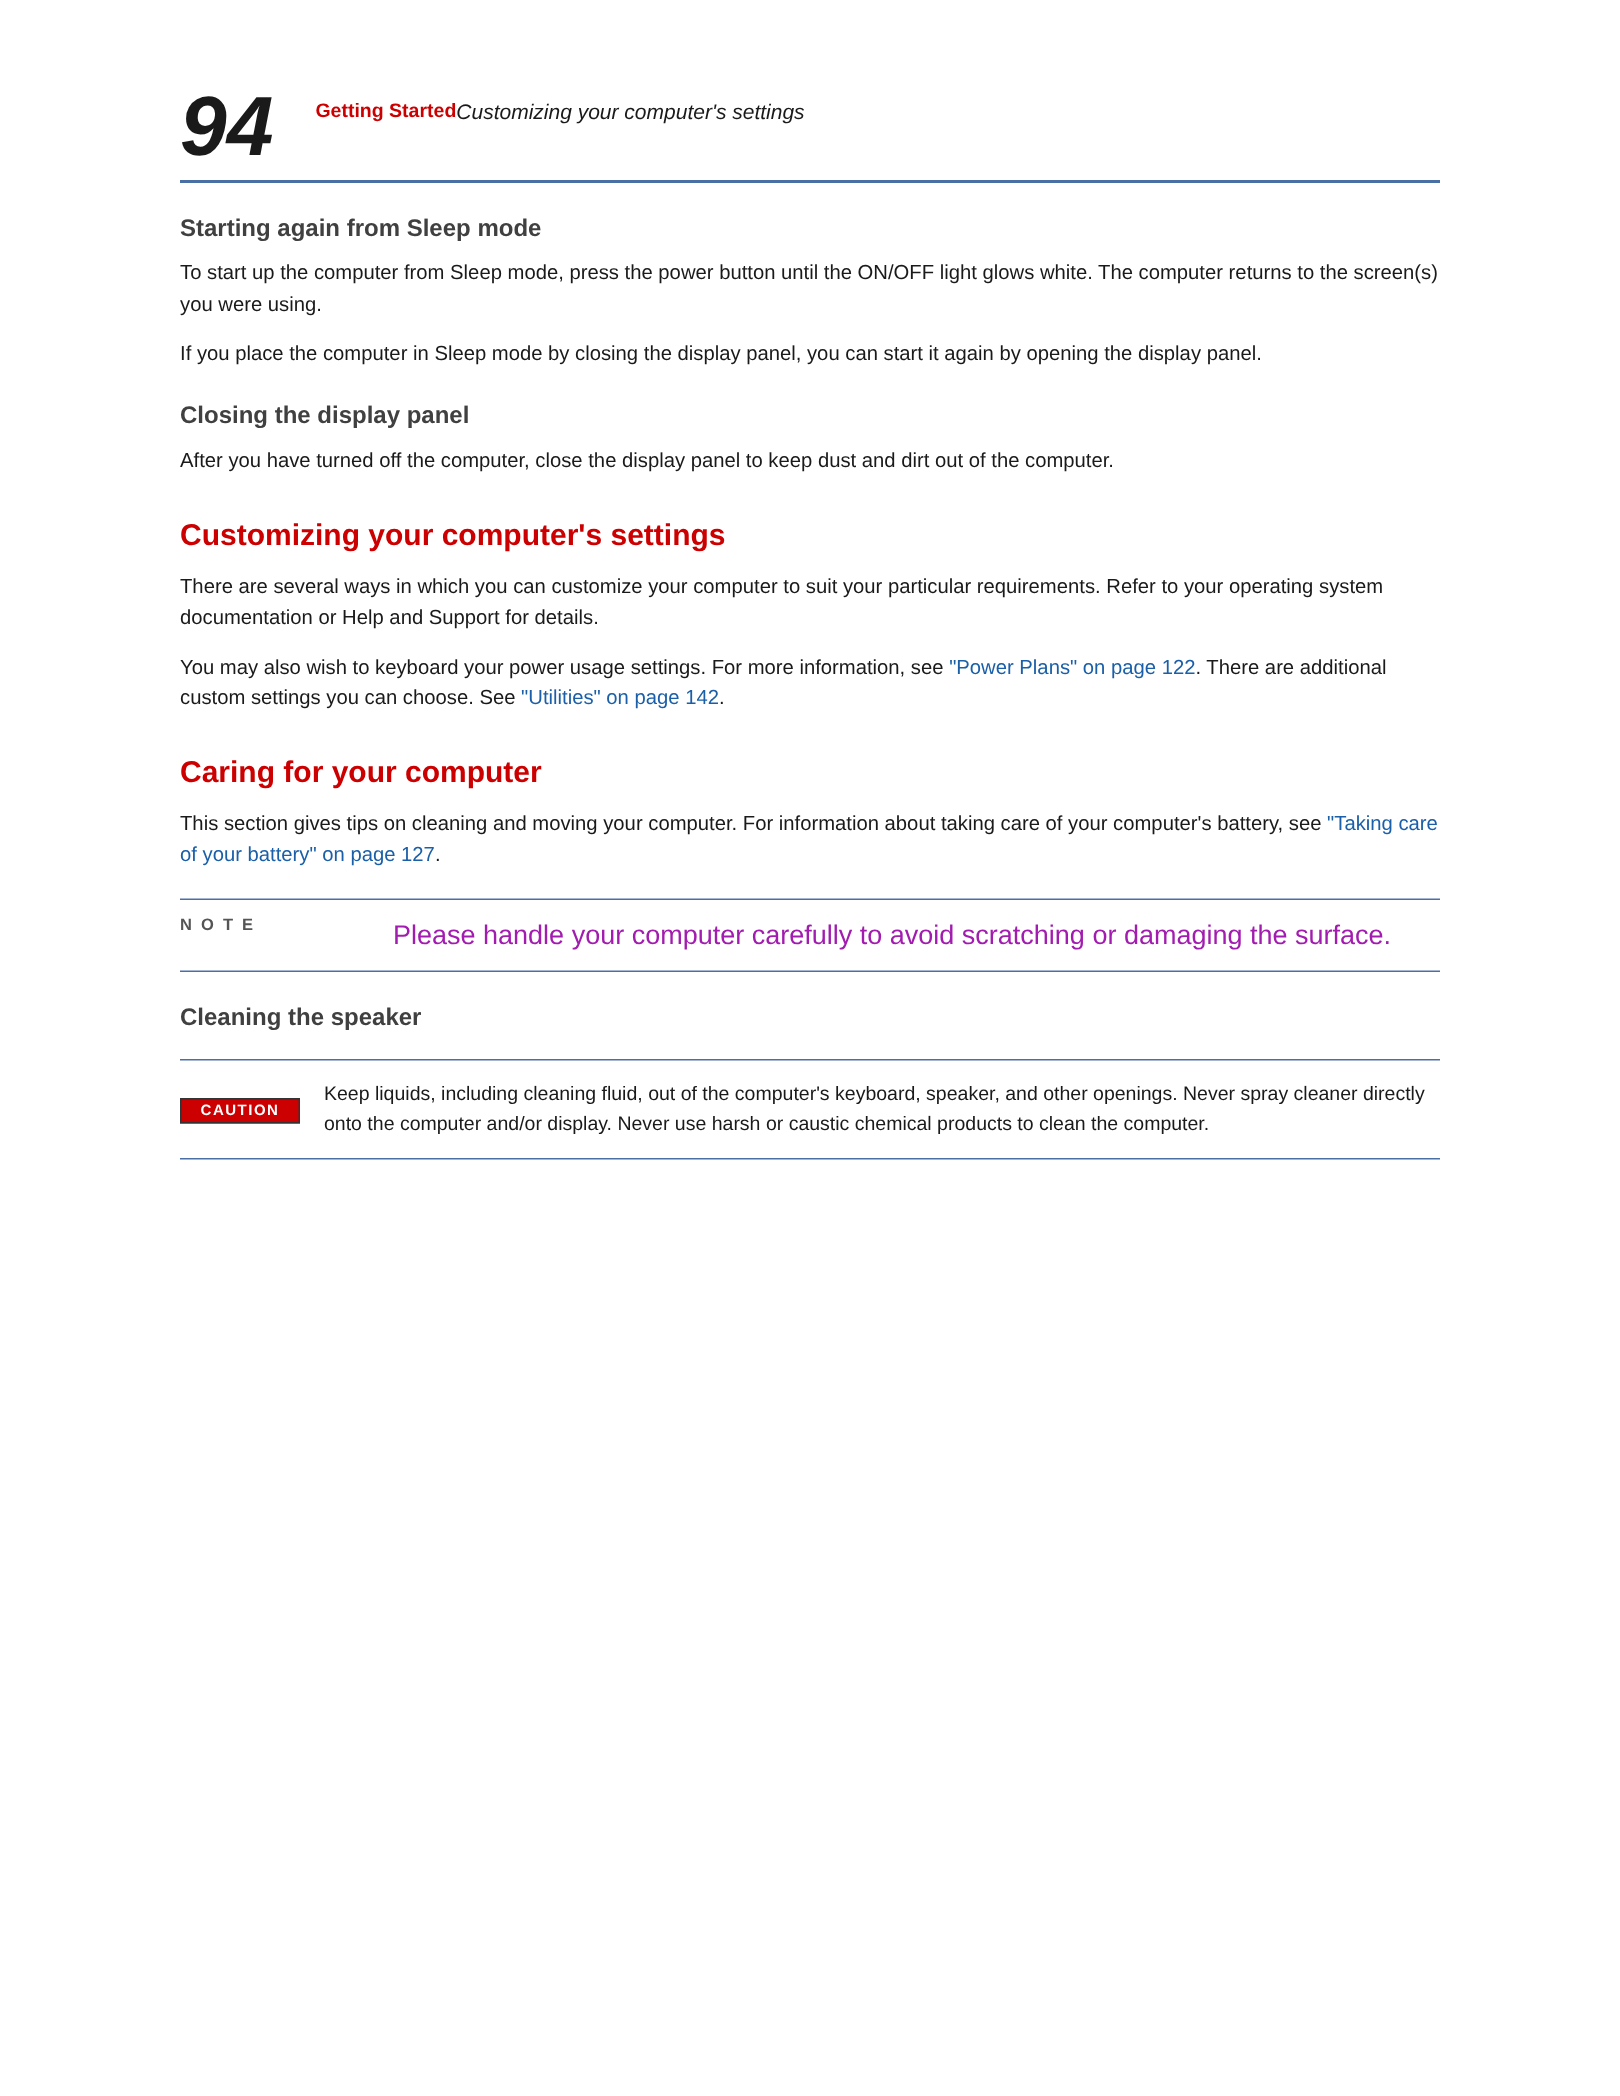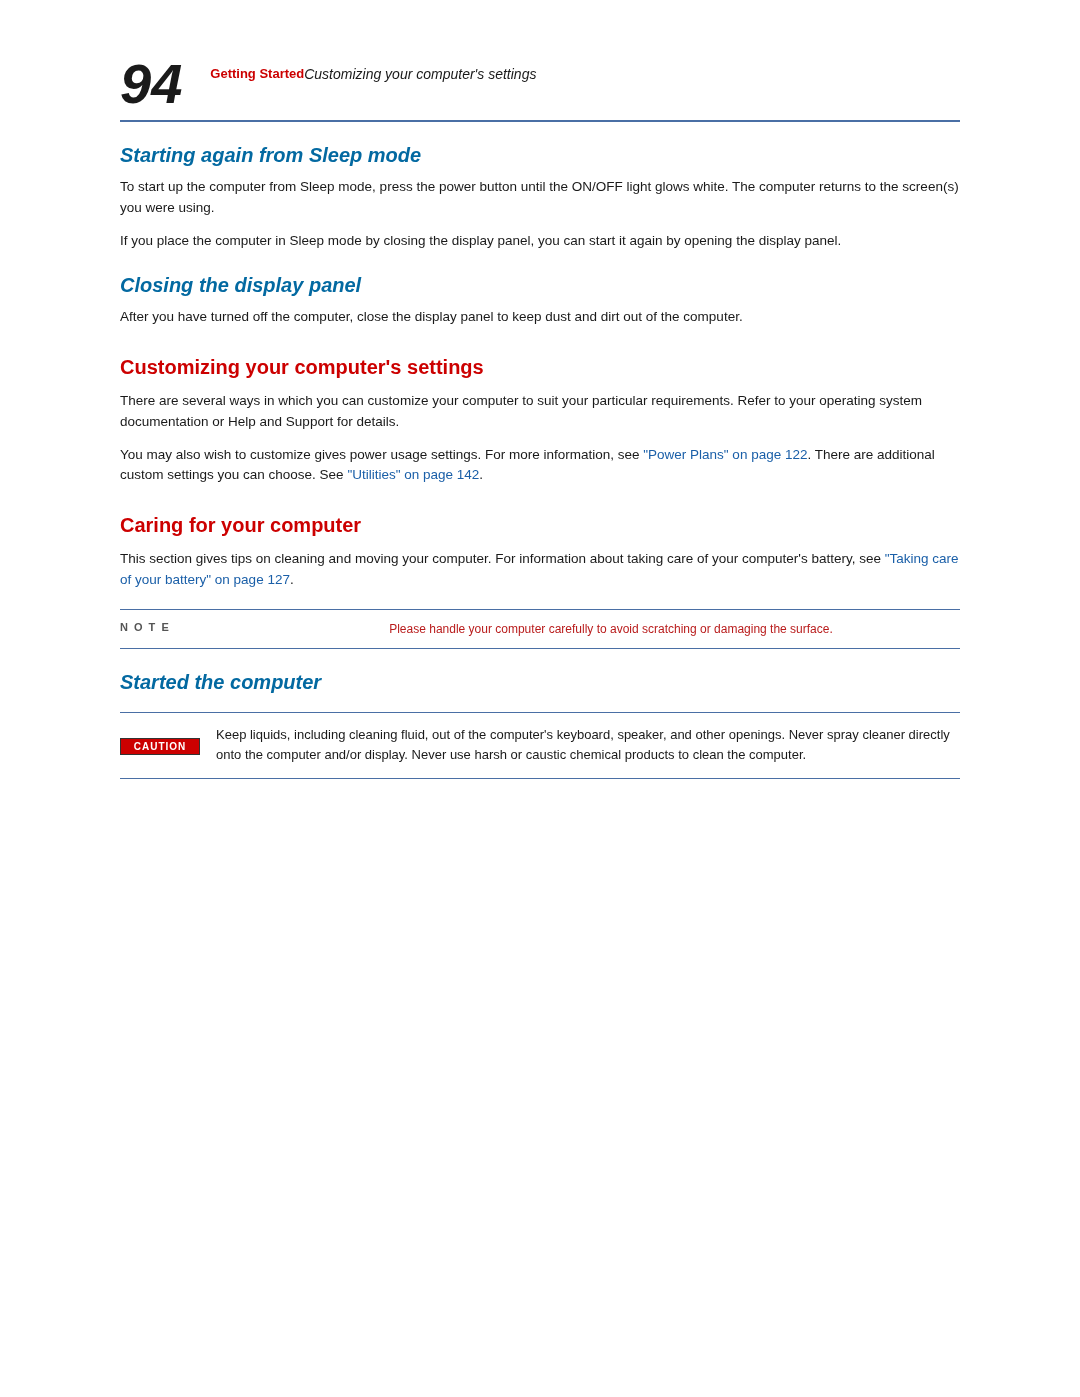--- a/index.html
+++ b/index.html
@@ -68,26 +68,25 @@
       margin: 0 120px;
     }
 
     
     .content {
       padding: 0 120px;
     }
 
     
     .section-heading {
-      font-size: 20px;
-      font-weight: bold;
-      color: #0369a1;
+      font-size: 16px;
+      font-weight: bold;
+      color: #404040;
       margin-top: 22px;
       margin-bottom: 10px;
-      font-style: italic;
     }
 
     .section-heading-large {
       font-size: 20px;
       font-weight: bold;
       color: #cc0000;
       margin-top: 28px;
       margin-bottom: 12px;
     }
 
@@ -120,25 +119,24 @@
       font-weight: bold;
       color: #555;
       letter-spacing: 1.5px;
       text-transform: uppercase;
       min-width: 100px;
       padding-right: 10px;
       padding-top: 1px;
     }
 
     .note-text {
-      font-size: 12px;
+      font-size: 18px;
       line-height: 1.5;
-      color: #b91c1c;
+      color: #a21caf;
       flex: 1;
-      text-align: center;
     }
 
     
     .caution-box {
       display: flex;
       align-items: center;
       border-top: 1.5px solid #4a6fa5;
       border-bottom: 1.5px solid #4a6fa5;
       padding: 12px 0;
       margin: 18px 0;
@@ -192,35 +190,35 @@
 
     <h2 class="section-heading">Closing the display panel</h2>
 
     <p class="body-text">After you have turned off the computer, close the display panel to keep dust and dirt out of the computer.</p>
 
     <h2 class="section-heading-large">Customizing your computer's settings</h2>
 
     <p class="body-text">There are several ways in which you can customize your computer to suit your particular requirements. Refer to your operating system documentation or Help and Support for details.</p>
 
     <p class="body-text">
-      <span>You may also wish to customize gives power usage settings. For more information, see </span><a class="link">"Power Plans" on page 122</a><span>. There are additional custom settings you can choose. See </span><a class="link">"Utilities" on page 142</a><span>.</span>
+      <span>You may also wish to keyboard your power usage settings. For more information, see </span><a class="link">"Power Plans" on page 122</a><span>. There are additional custom settings you can choose. See </span><a class="link">"Utilities" on page 142</a><span>.</span>
     </p>
 
     <h2 class="section-heading-large">Caring for your computer</h2>
 
     <p class="body-text">
       <span>This section gives tips on cleaning and moving your computer. For information about taking care of your computer's battery, see </span><a class="link">"Taking care of your battery" on page 127</a><span>.</span>
     </p>
 
     <div class="note-box">
       <span class="note-label">N O T E</span>
       <span class="note-text">Please handle your computer carefully to avoid scratching or damaging the surface.</span>
     </div>
 
-    <h2 class="section-heading">Started the computer</h2>
+    <h2 class="section-heading">Cleaning the speaker</h2>
 
     <div class="caution-box">
       <span class="caution-label">CAUTION</span>
       <span class="caution-text">Keep liquids, including cleaning fluid, out of the computer's keyboard, speaker, and other openings. Never spray cleaner directly onto the computer and/or display. Never use harsh or caustic chemical products to clean the computer.</span>
     </div>
 
 
   </div>
 </div>
 

